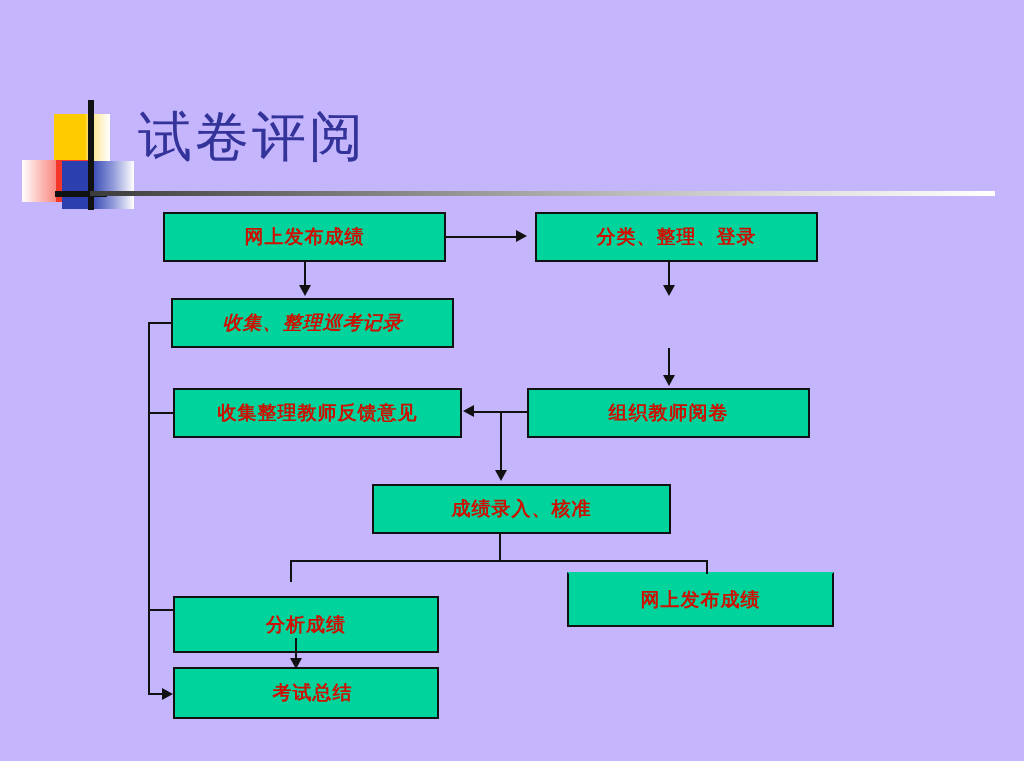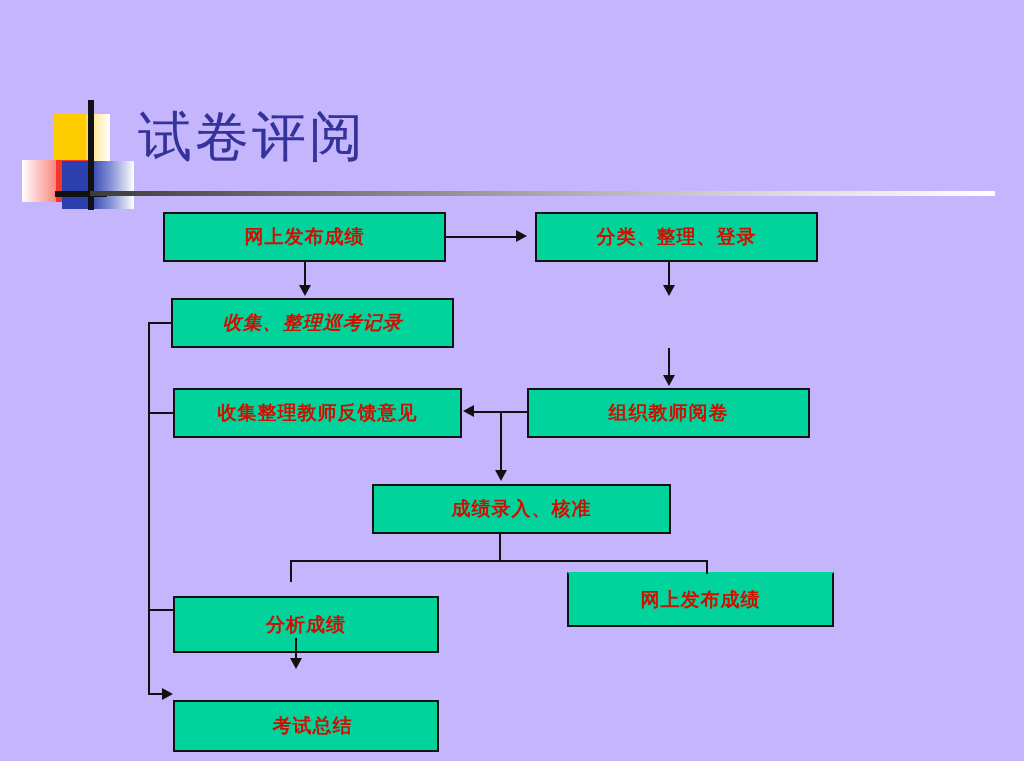--- a/index.html
+++ b/index.html
@@ -133,21 +133,21 @@
   <div class="node" style="left:173px; top:388px; width:289px; height:50px;">收集整理教师反馈意见</div>
 
   <div class="node" style="left:527px; top:388px; width:283px; height:50px;">组织教师阅卷</div>
 
   <div class="node" style="left:372px; top:484px; width:299px; height:50px;">成绩录入、核准</div>
 
   <div class="node" style="left:173px; top:596px; width:266px; height:57px;">分析成绩</div>
 
   <div class="node noborder-top" style="left:567px; top:572px; width:267px; height:55px;">网上发布成绩</div>
 
-  <div class="node" style="left:173px; top:700px; width:266px; height:52px;padding-left:13px;">考试总结</div>
+  <div class="node" style="left:173px; top:667px; width:266px; height:52px;padding-left:13px;">考试总结</div>
 
   <div class="ln h" style="left:446px; top:236px; width:74px;"></div>
   <div class="arrow arrow-right" style="left:516px; top:230px;"></div>
 
   <div class="ln v" style="left:304px; top:262px; height:25px;"></div>
   <div class="arrow arrow-down" style="left:299px; top:285px;"></div>
 
   <div class="ln v" style="left:668px; top:262px; height:25px;"></div>
   <div class="arrow arrow-down" style="left:663px; top:285px;"></div>
 

